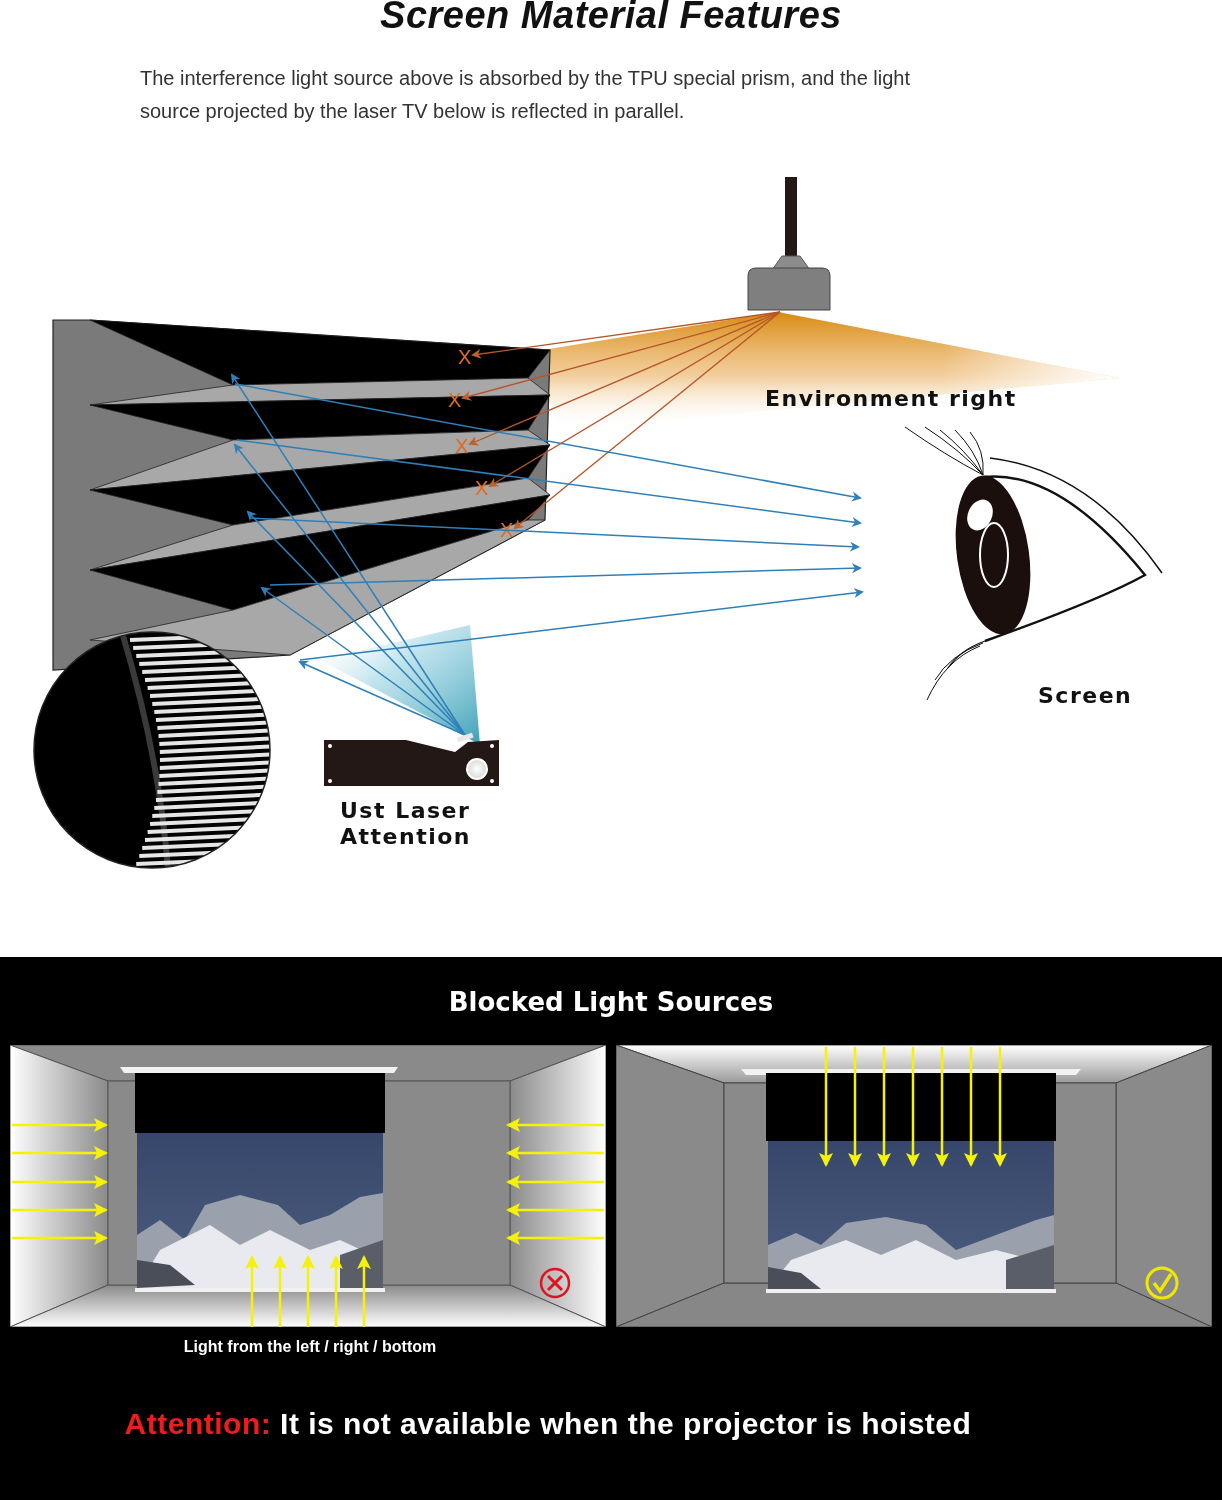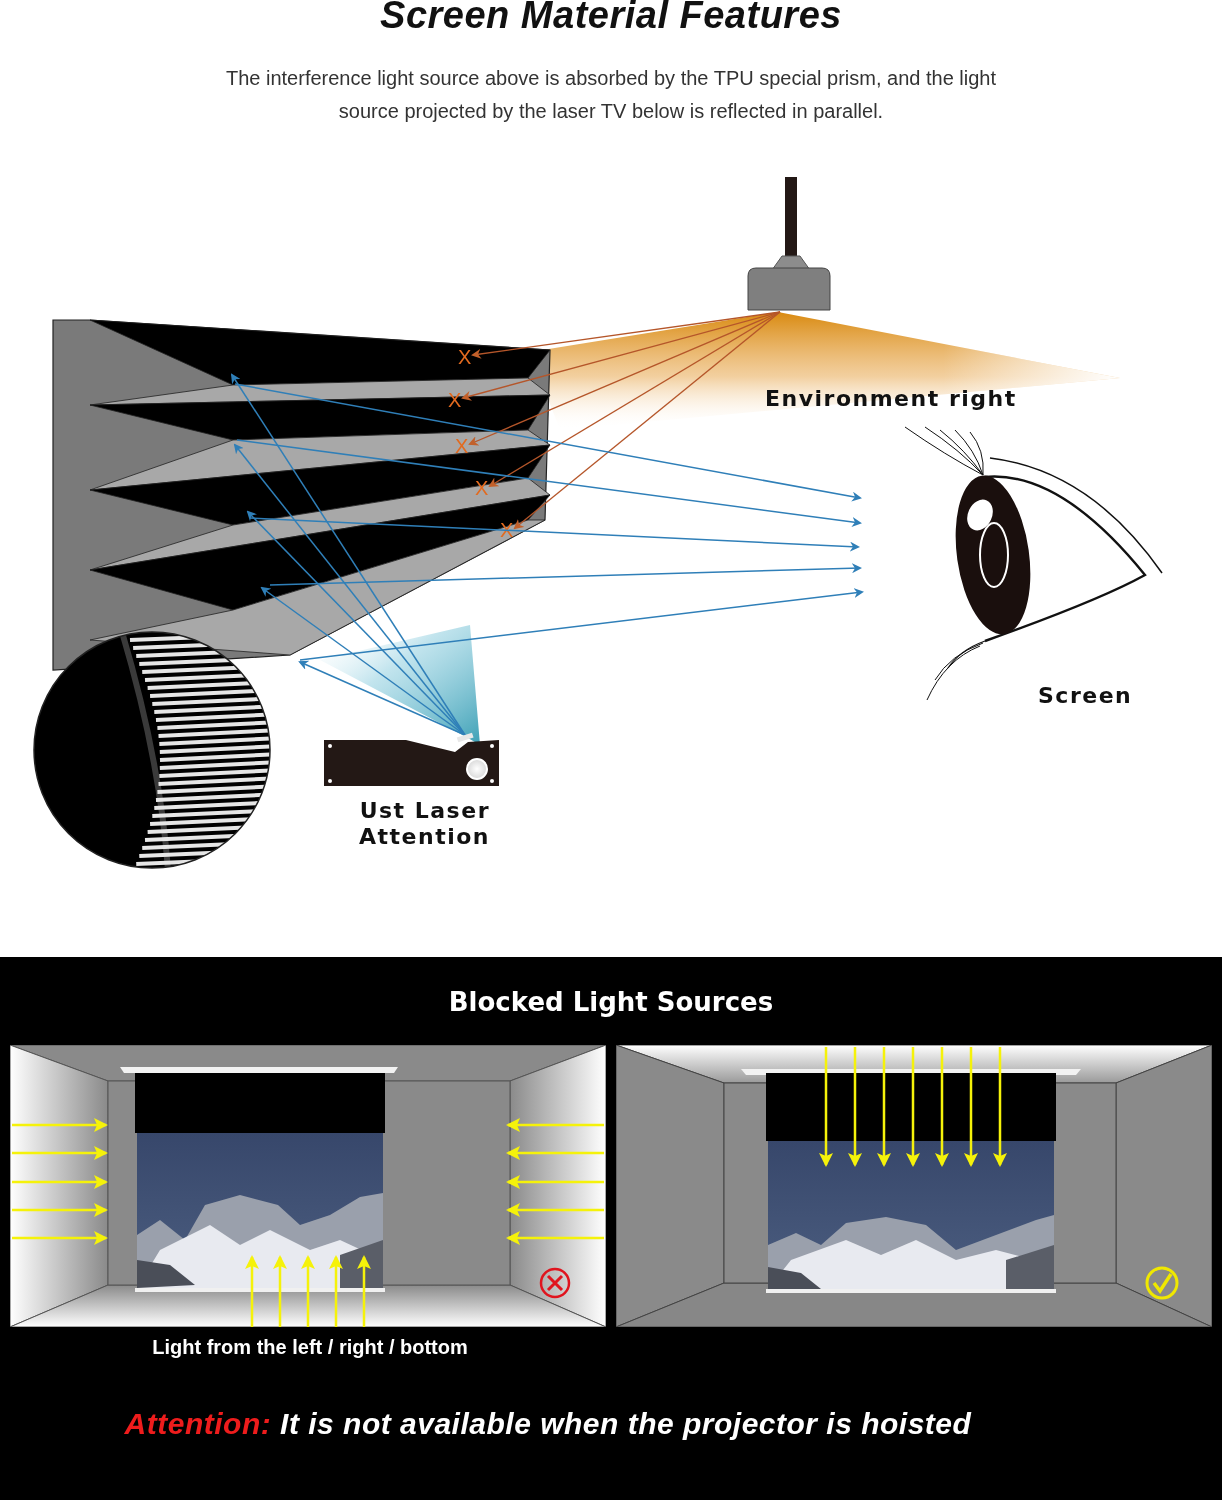--- a/index.html
+++ b/index.html
@@ -1,26 +1,26 @@
 <!DOCTYPE html>
 <html><head>
 <meta charset="utf-8">
 <style>
   html, body { margin: 0; padding: 0; background: #ffffff; }
   body { width: 1222px; height: 1500px; position: relative; overflow: hidden; font-family: "Liberation Sans", sans-serif; }
   .title { position: absolute; left: 0; width: 1222px; top: -6px; text-align: center; font-size: 38px; font-weight: bold; font-style: italic; color: #111; letter-spacing: 0.5px; }
-  .subtitle { position: absolute; left: 140px; width: 942px; top: 62px; text-align: center; font-size: 20px; line-height: 33px; color: #333; }
+  .subtitle { position: absolute; left: 140px; width: 942px; top: 62px; text-align: left; font-size: 20px; line-height: 33px; color: #333; }
   .label { position: absolute; font-family: "DejaVu Sans", sans-serif; font-size: 22px; color: #111; letter-spacing: 1.5px; font-weight: bold; }
   #diagram { position: absolute; left: 0; top: 150px; }
   .bottom { position: absolute; left: 0; top: 957px; width: 1222px; height: 543px; background: #000; padding-left: 36px; }
   .bl-title { position: absolute; top: 30px; left: 0; width: 1222px; text-align: center; color: #fff; font-weight: bold; font-size: 26px; font-family: "DejaVu Sans", sans-serif; }
   .room { position: absolute; top: 88px; width: 596px; height: 282px; }
   .room svg { display: block; }
-  .cap { position: absolute; color: #fff; font-weight: bold; font-size: 20px; text-align: center; line-height: 28px; font-family: "Liberation Sans", sans-serif; }
-  .attn { position: absolute; left: 0; width: 1096px; top: 450px; text-align: center; font-size: 30px; font-weight: bold; font-style: italic; color: #fff; font-family: "Liberation Sans", sans-serif; letter-spacing: 0.5px; }
+  .cap { position: absolute; color: #fff; font-weight: bold; font-size: 16px; text-align: center; line-height: 28px; font-family: "Liberation Sans", sans-serif; }
+  .attn { position: absolute; left: 0; width: 1096px; top: 450px; text-align: center; font-size: 30px; font-weight: bold; color: #fff; font-family: "Liberation Sans", sans-serif; letter-spacing: 0.5px; }
   .attn .red { color: #ee1c1c; }
 </style>
 </head>
 <body>
 
 <div class="title">Screen Material Features</div>
 <div class="subtitle">
   <span>The interference light source above is absorbed by the TPU special prism, and the light</span><br>
   <span>source projected by the laser TV below is reflected in parallel.</span>
 </div>
@@ -167,21 +167,21 @@
     <path d="M983,475 Q975,450 955,430" stroke-width="1"></path>
     <path d="M983,475 Q985,450 970,432" stroke-width="1"></path>
     <ellipse cx="993" cy="555" rx="36" ry="80" fill="#1a0f0d" stroke="none" transform="rotate(-8 993 555)"></ellipse>
     <ellipse cx="980" cy="515" rx="12" ry="16" fill="#fff" stroke="none" transform="rotate(25 980 515)"></ellipse>
     <ellipse cx="994" cy="555" rx="14" ry="32" fill="none" stroke="#fff" stroke-width="2"></ellipse>
   </g>
 </svg>
 
 <div class="label" style="left:765px; top:386px;">Environment right</div>
 <div class="label" style="left:1038px; top:683px;">Screen</div>
-<div class="label" style="left:340px; top:798px; text-align:right; width:150px; line-height:26px;">
+<div class="label" style="left:340px; top:798px; text-align:left; width:150px; line-height:26px;">
   <span>Ust Laser</span><br>
   <span>Attention</span>
 </div>
 
 <div class="bottom">
   <div class="bl-title">Blocked Light Sources</div>
 
   <div class="room" style="left:10px;">
     <svg width="596" height="282" viewBox="0 0 596 282" xmlns="http://www.w3.org/2000/svg">
       <defs>

